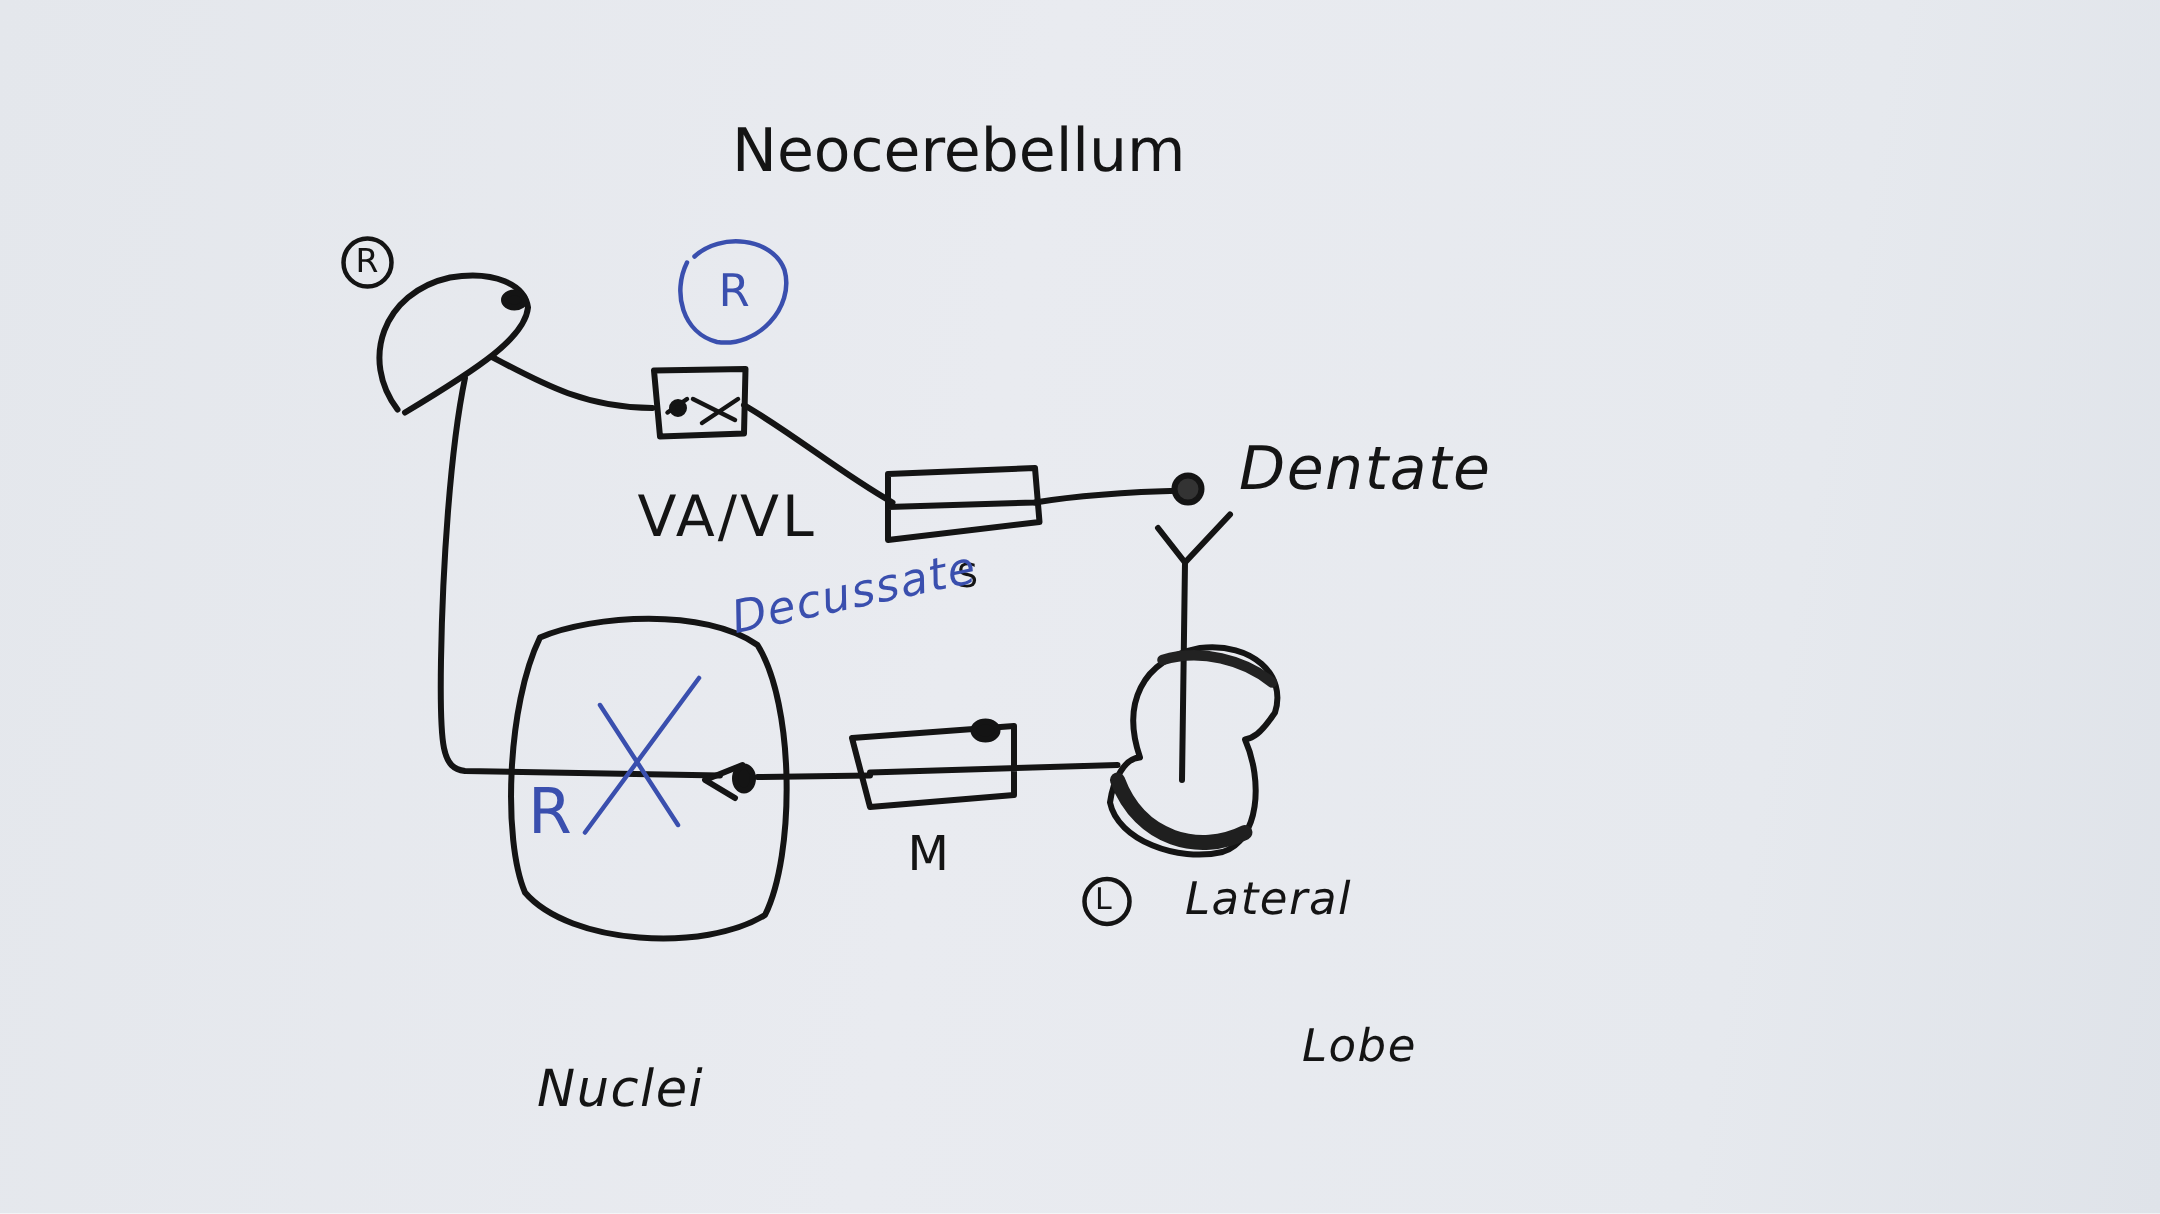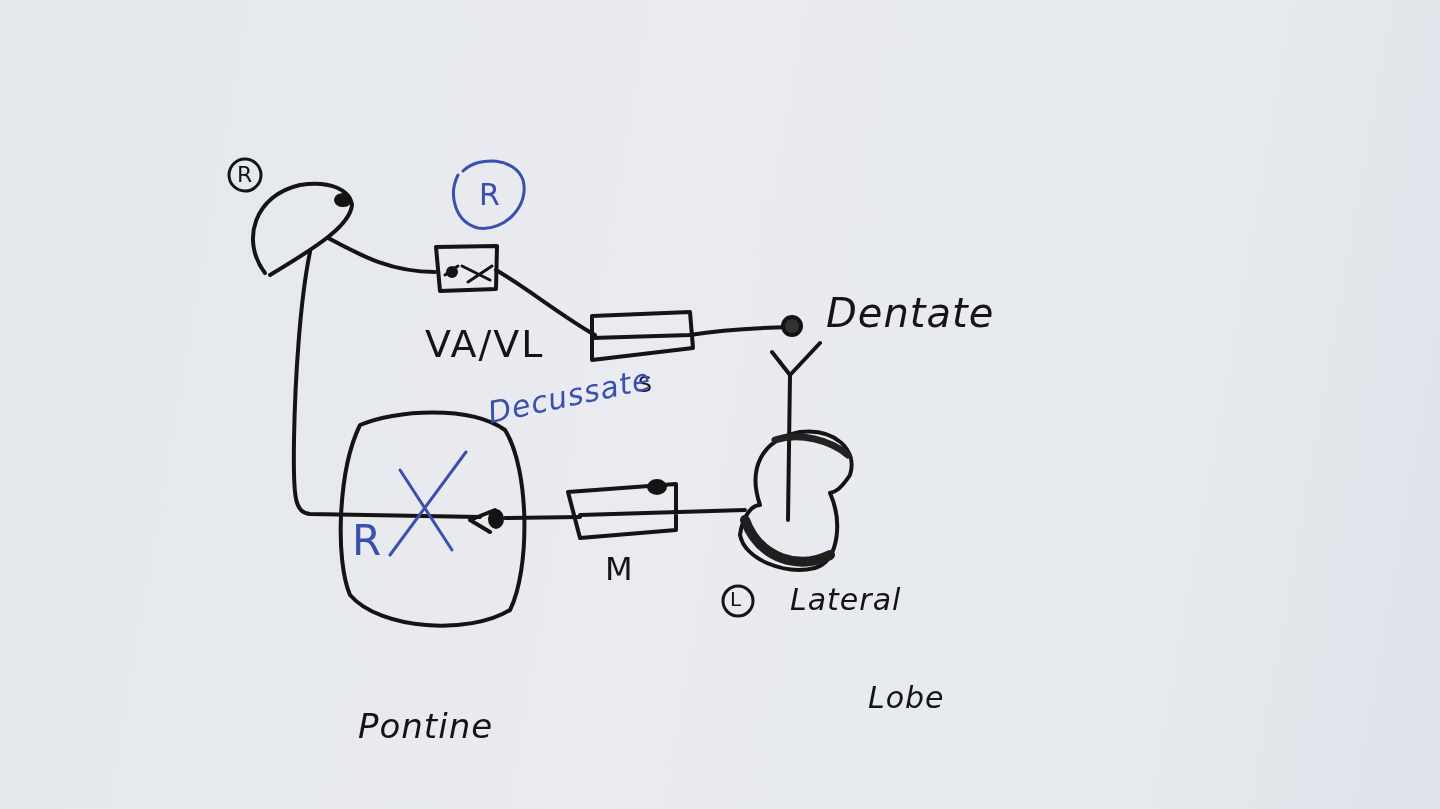--- a/index.html
+++ b/index.html
@@ -65,20 +65,21 @@
 
       <circle cx="738" cy="601" r="15" stroke-width="3"></circle>
     </g>
 
     <g fill="none" stroke="#3a4fae" stroke-width="3" stroke-linecap="round">
       <path d="M463 171 C480 155 515 158 523 180 C530 205 505 232 478 228 C455 222 448 195 458 175"></path>
       <path d="M400 470 L452 550 M466 452 L390 555"></path>
     </g>
   </svg>
 
+  <div class="lbl" style="left:488px;top:78px;font-size:40px;font-style:normal;letter-spacing:0">Neocerebellum</div>
 
   <div class="lbl" style="left:237px;top:162px;font-size:22px;font-style:normal">R</div>
 
   <div class="lbl blue" style="left:479px;top:177px;font-size:30px;font-style:normal">R</div>
 
   <div class="lbl" style="left:425px;top:322px;font-size:38px;font-style:normal;letter-spacing:2px">VA/VL</div>
 
   <div class="lbl" style="left:638px;top:372px;font-size:22px;font-style:normal">S</div>
 
   <div class="lbl" style="left:826px;top:290px;font-size:40px">Dentate</div>
@@ -87,14 +88,14 @@
 
   <div class="lbl blue" style="left:352px;top:516px;font-size:42px;font-style:normal">R</div>
 
   <div class="lbl" style="left:605px;top:550px;font-size:32px;font-style:normal">M</div>
 
   <div class="lbl" style="left:730px;top:587px;font-size:20px;font-style:normal">L</div>
 
   <div class="lbl" style="left:790px;top:582px;font-size:30px">Lateral</div>
   <div class="lbl" style="left:868px;top:680px;font-size:30px">Lobe</div>
 
-  <div class="lbl" style="left:358px;top:706px;font-size:34px">Pontine</div>
+  <div class="lbl" style="left:358px;top:706px;font-size:34px">Nuclei</div>
 </div>
 
 </body></html>

